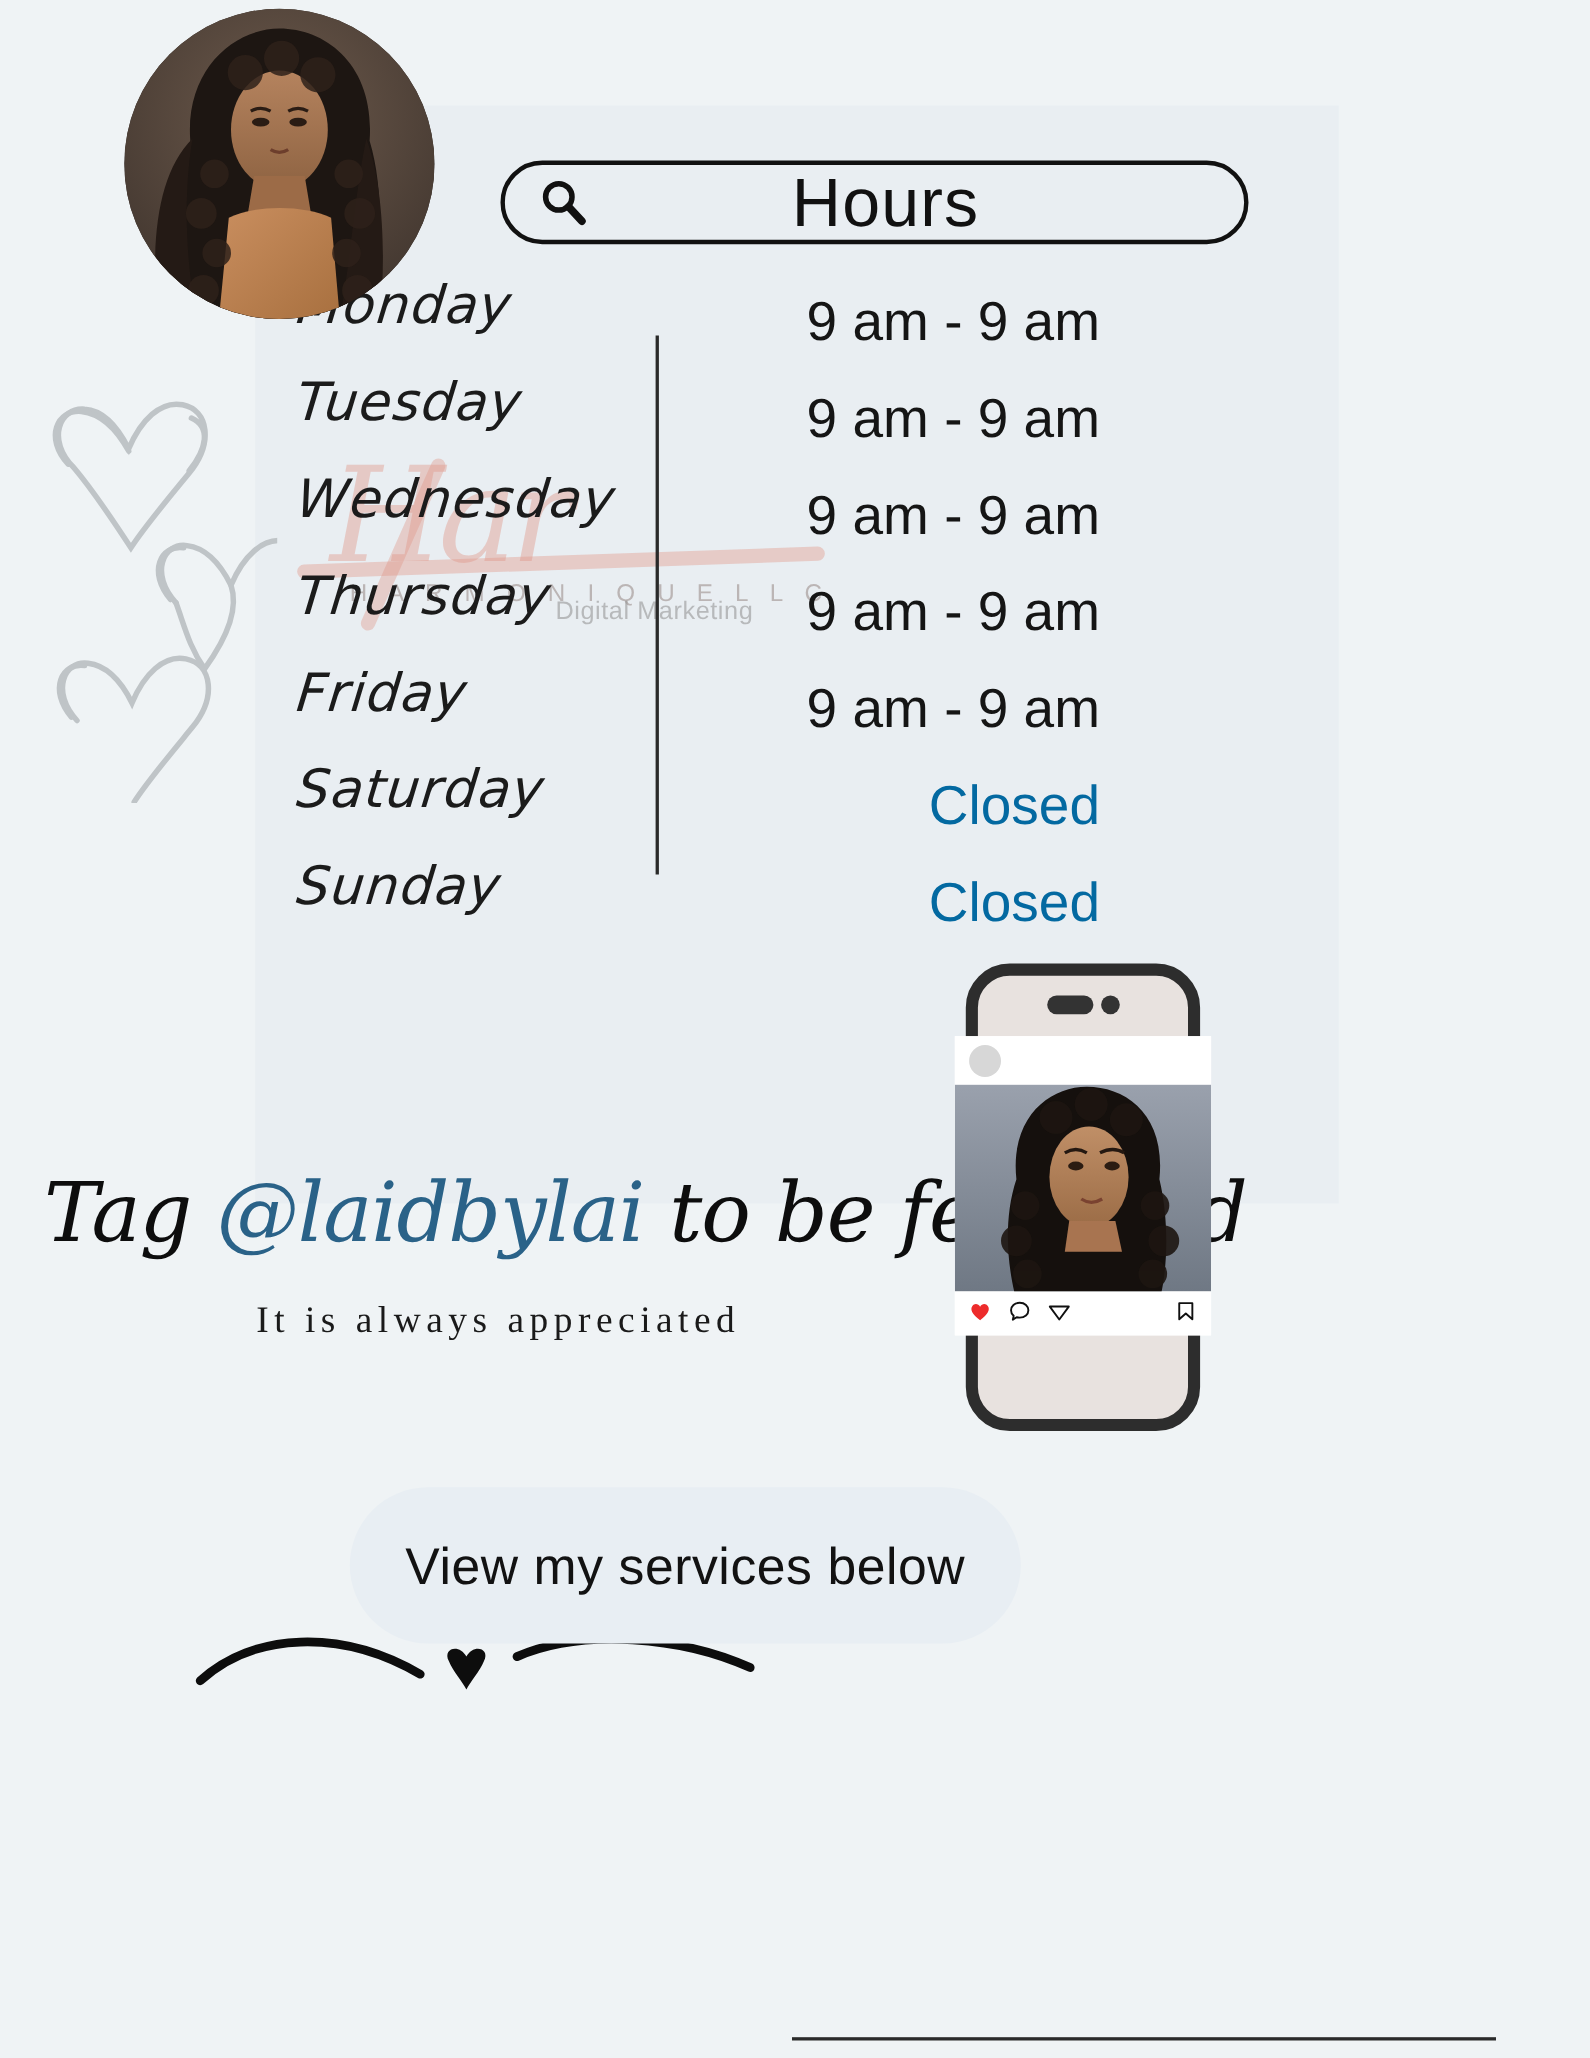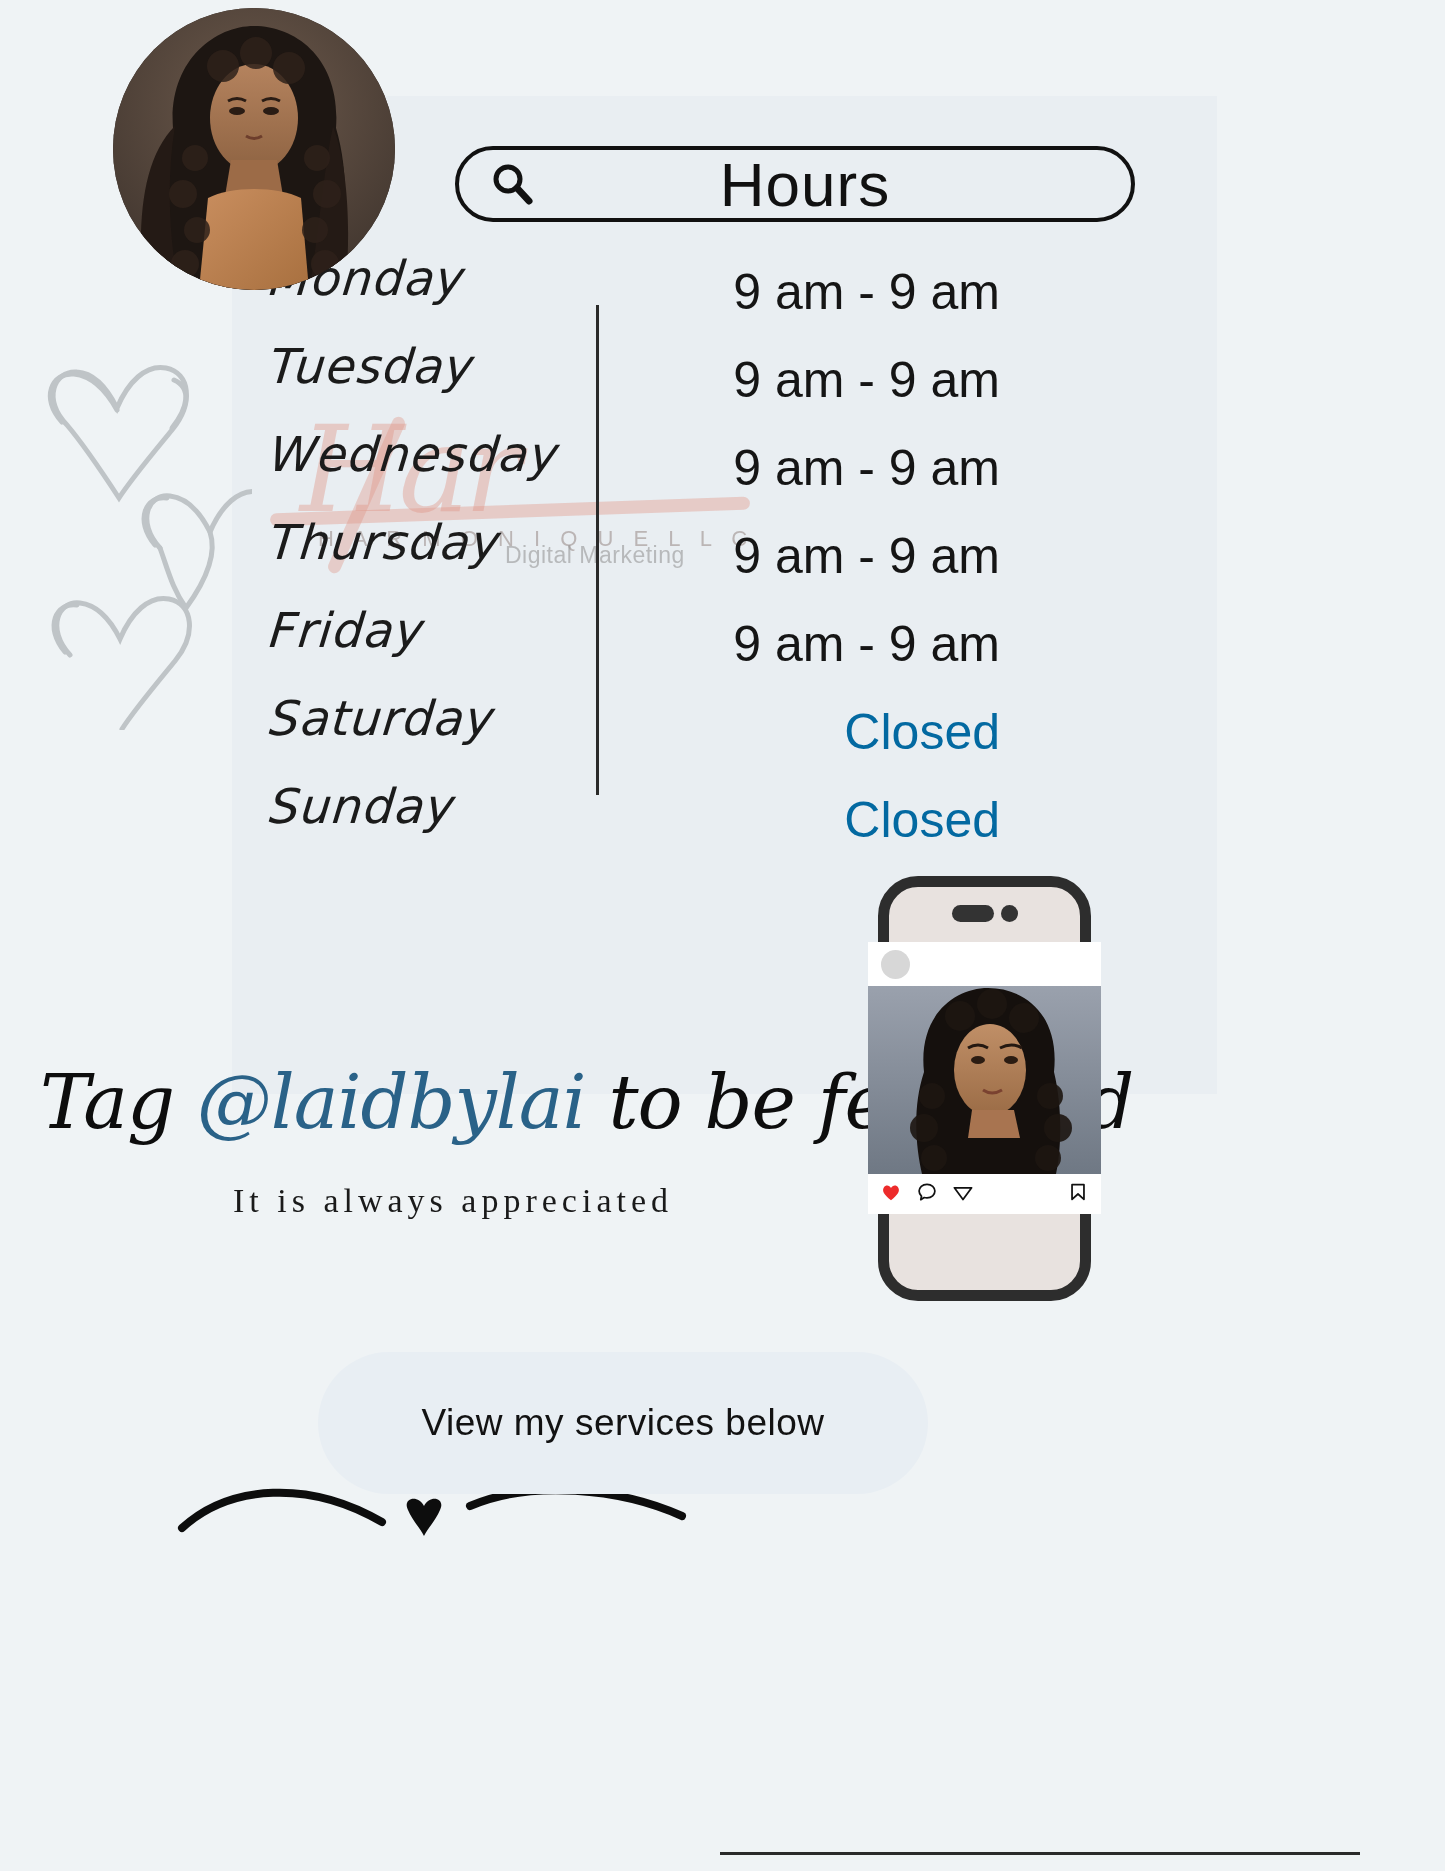--- a/index.html
+++ b/index.html
@@ -241,21 +241,21 @@
     height: 142px;
     background: #e8eef3;
     border-radius: 72px;
     display: flex;
     align-items: center;
     justify-content: center;
   }
   .services-label {
     font-family: "Liberation Sans", sans-serif;
     font-weight: 300;
-    font-size: 37px;
+    font-size: 47px;
     color: #121212;
     letter-spacing: 0.5px;
   }
 
   
   .phone {
     position: absolute;
     left: 878px;
     top: 876px;
     width: 213px;

